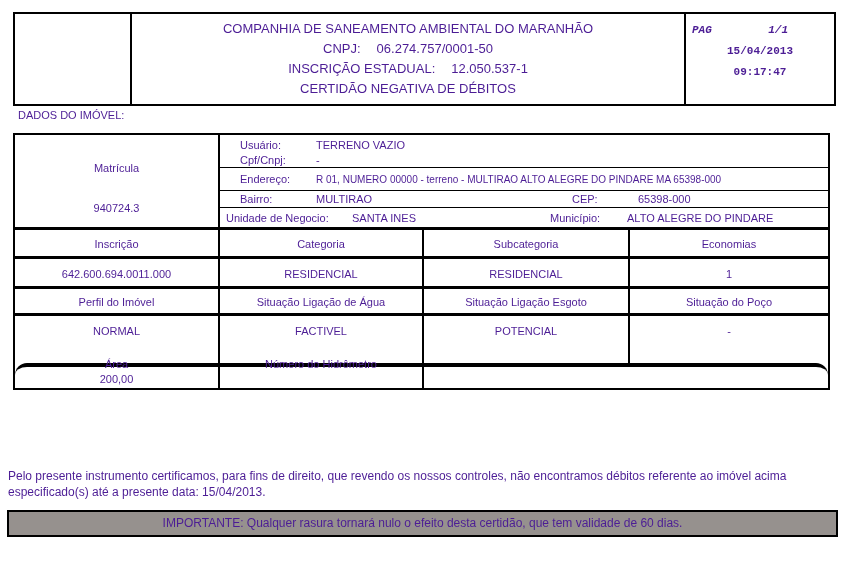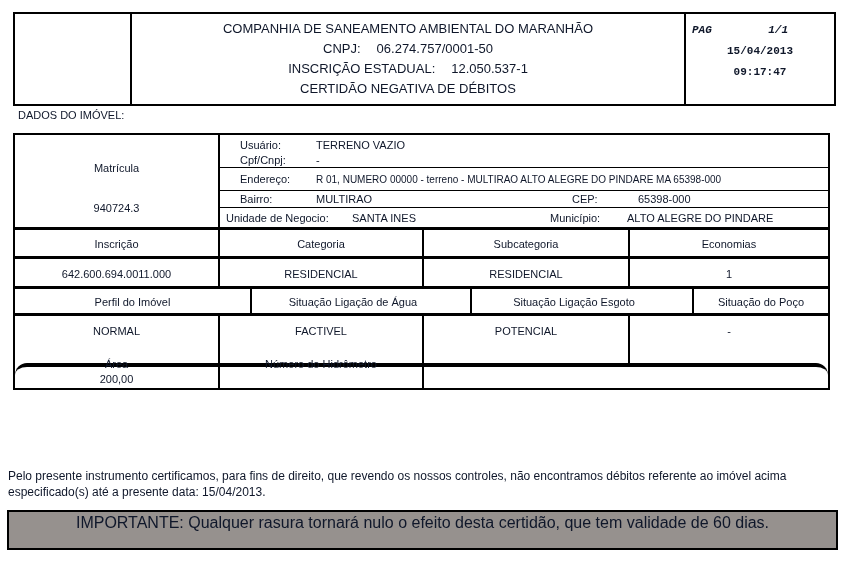--- a/index.html
+++ b/index.html
@@ -1,19 +1,19 @@
 <!DOCTYPE html>
 <html><head>
 <meta charset="utf-8">
 <style>
   * { margin:0; padding:0; box-sizing:border-box; }
   html,body { background:#ffffff; }
   .page {
     position:relative; width:865px; height:576px; background:#ffffff;
-    font-family:"Liberation Sans", sans-serif; color:#0f172a; overflow:hidden;
+    font-family:"Liberation Sans", sans-serif; color:#4c1d95; overflow:hidden;
   }
   
   .hdr {
     position:absolute; left:13px; top:12px; width:823px; height:94px;
     border:2px solid #000; display:flex;
   }
   .hdr-left { width:117px; border-right:2px solid #000; }
   .hdr-center { flex:1; text-align:center; padding-top:5px; font-size:13px; line-height:20px; }
   .hdr-center .gap { display:inline-block; width:16px; }
   .hdr-right {
@@ -55,30 +55,30 @@
   .dlabel { width:76px; flex:none; }
   .dlabel-wide { width:126px; flex:none; }
   .dval-b { width:198px; flex:none; }
   .dval-c { width:256px; flex:none; }
   .dlabel-cep { width:66px; flex:none; }
   .dlabel-mun { width:77px; flex:none; }
   .addr { font-size:10px; white-space:nowrap; }
   
   .r2 { height:29px; } .r2 .cell { line-height:29px; }
   .r3 { height:30px; } .r3 .cell { line-height:30px; }
-  .r4 { height:27px; } .r4 .cell { line-height:27px;margin-left:16px; }
+  .r4 { height:27px; } .r4 .cell { line-height:27px; }
   .r5 { height:50px; }
   .r5 .cell { display:flex; flex-direction:column; align-items:center; padding-top:9px; }
   .r5 .second { margin-top:21px; }
   .r6 { height:25px; } .r6 .cell { line-height:25px; }
   
   .cert-text { position:absolute; left:8px; top:468px; width:850px; font-size:12px; line-height:16px; }
   .important-bar {
-    position:absolute; left:7px; top:510px; width:831px; height:40px;
-    border:2px solid #000; text-align:center; font-size:16px; line-height:22px;
+    position:absolute; left:7px; top:510px; width:831px; height:27px;
+    border:2px solid #000; text-align:center; font-size:12px; line-height:22px;
   }
 </style>
 </head>
 <body>
 
 <div class="page">
 
   <div class="hdr">
     <div class="hdr-left"></div>
     <div class="hdr-center">

